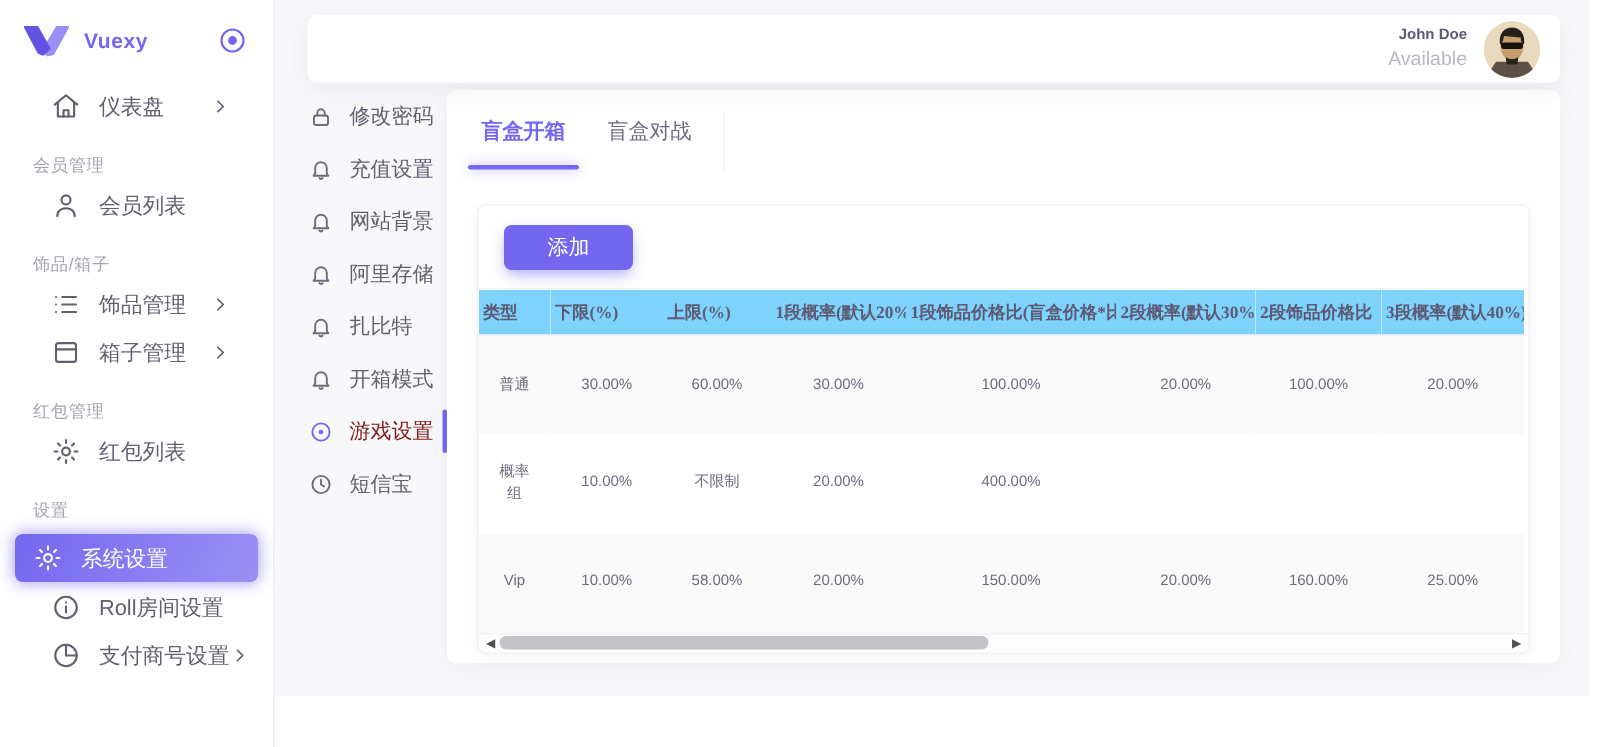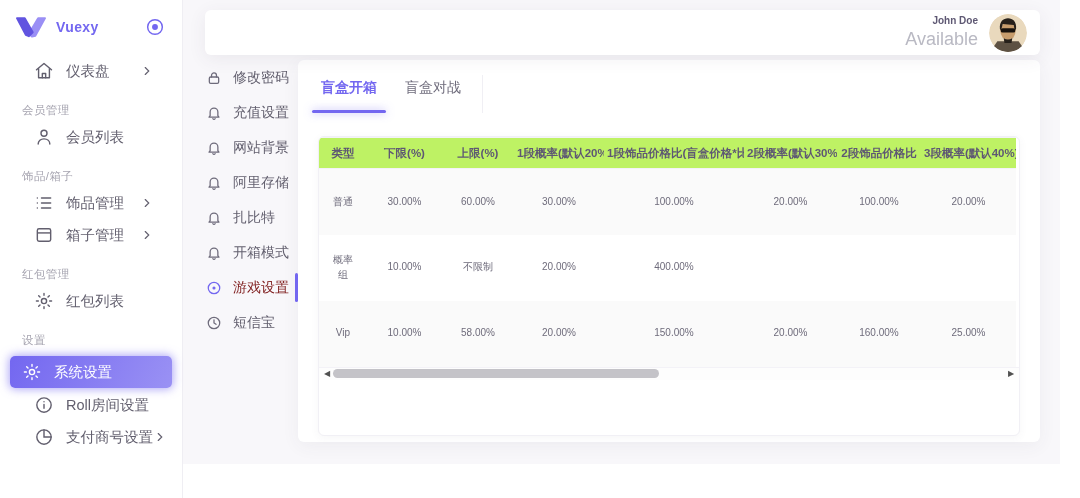--- a/index.html
+++ b/index.html
@@ -27,21 +27,21 @@
      box-shadow:0 0 10px 1px rgba(115,103,240,.6); color:#fff; }
   .nav-item.active .nicon { color:#fff; }
   svg { display:block; }
 
   
   .header-card { position:absolute; left:205px; top:10px; width:835px; height:45px; background:#fff;
      border-radius:6px; box-shadow:0 4px 18px rgba(75,70,92,.08); display:flex; align-items:center;
      justify-content:flex-end; padding:0 13px; z-index:4; }
   .user-info { text-align:right; margin-right:11px; line-height:1.25; }
   .user-name { font-size:10px; font-weight:700; color:#5e5873;margin-left:24px; }
-  .user-status { font-size:18px; color:#b9b9c3; }
+  .user-status { font-size:13px; color:#b9b9c3; }
   .avatar { width:38px; height:38px; border-radius:50%; overflow:hidden; cursor:pointer; flex:0 0 auto; }
 
   
   .submenu { position:absolute; left:206px; top:60px; width:82px; z-index:3; }
   .sub-item { display:flex; align-items:center; height:35px; font-size:14px; color:#625f6e;
               cursor:pointer; position:relative; white-space:nowrap; }
   .sub-item .sicon { width:16px; height:16px; margin-right:11px; flex:0 0 auto; color:#6e6b7b; }
   .sub-item.active { color:#7f1d1d; }
   .sub-item.active .sicon { color:#7367f0; }
   .sub-item.active::after { content:""; position:absolute; right:-10px; top:3px; bottom:3px; width:3px;
@@ -59,22 +59,22 @@
   .tabs-divider { width:1px; height:38px; background:#f0eff4; margin-left:2px; }
 
   .inner-card { margin:23px 20px 0; height:300px; background:#fff; border:1px solid #f1f0f5;
      border-radius:6px; box-shadow:0 2px 8px rgba(75,70,92,.05); overflow:hidden; }
   .add-btn { margin:13px 0 12px 17px; width:86px; height:30px; background:#7367f0; color:#fff;
      border:none; border-radius:5px; font-size:14px; font-family:inherit; cursor:pointer;
      box-shadow:0 4px 10px -2px rgba(115,103,240,.65); }
 
   table.data { width:697px; border-collapse:collapse; table-layout:fixed; }
   table.data thead th { height:31px; font-size:11.5px; font-weight:700; color:#5e5873;
-     border-top:1px solid #f3f2f7; border-bottom:1px solid #f3f2f7; background:#bef264;
-     text-align:center; padding:0 3px; overflow:hidden; white-space:nowrap; }
+     border-top:1px solid #f3f2f7; border-bottom:1px solid #f3f2f7; background:#7dd3fc;
+     text-align:left; padding:0 3px; overflow:hidden; white-space:nowrap;font-family:Liberation Serif, serif; }
   table.data tbody td { height:66px; font-size:10px; color:#6e6b7b; text-align:center;
      padding:0 10px; vertical-align:middle; line-height:1.45; word-break:break-all; }
   table.data tbody tr:nth-child(odd) { background:#fafafa; }
 
   .hscroll { height:13px; display:flex; align-items:center; border-top:1px solid #f3f2f7;
      background:#fdfdfd; padding:0 3px; }
   .hs-arrow { width:10px; font-size:8px; color:#505050; text-align:center; line-height:13px; cursor:pointer; }
   .hs-thumb { width:326px; height:9px; border-radius:5px; background:#c4c3c8; margin-left:1px; cursor:grab; }
   .hs-right { margin-left:auto; }
 </style>
@@ -297,20 +297,21 @@
 </nav>
 
 <main class="main-card">
   <div class="tabs">
     <button class="tab active">盲盒开箱</button>
     <button class="tab">盲盒对战</button>
     <span class="tabs-divider"></span>
   </div>
 
   <section class="inner-card">
+    <button class="add-btn">添加</button>
 
     <table class="data">
       <colgroup>
         <col style="width:48px">
           <col style="width:75px">
           <col style="width:72px">
           <col style="width:90px">
         <col style="width:140px">
           <col style="width:93px">
           <col style="width:84px">

